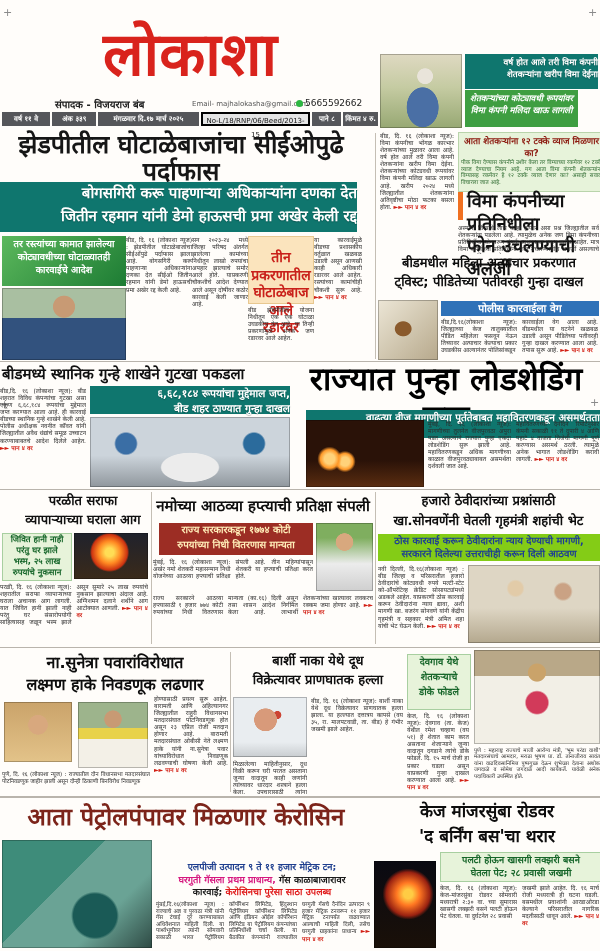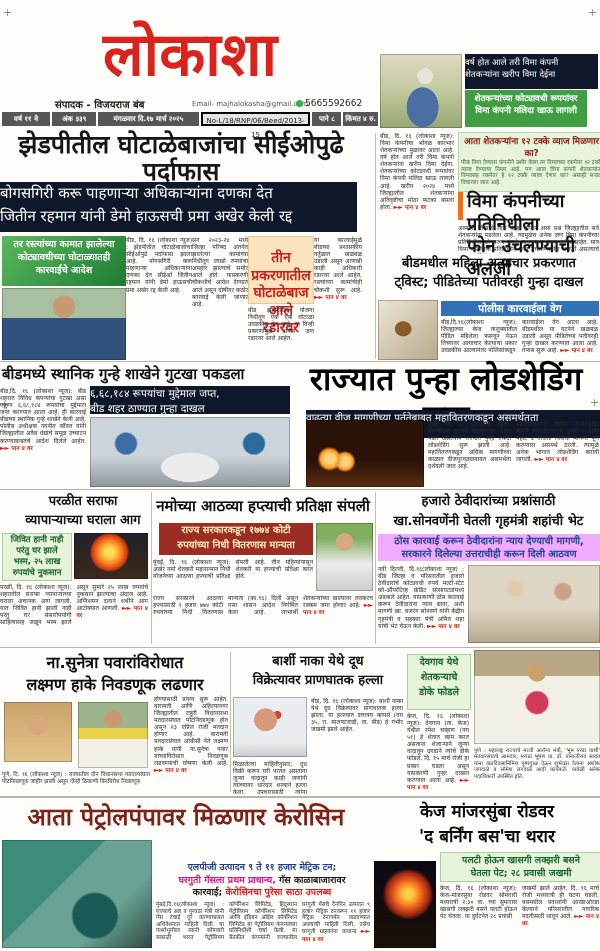--- a/index.html
+++ b/index.html
@@ -10,21 +10,21 @@
   .ctr{text-align:center;}
   .b{font-weight:bold;}
   .body-txt{font-size:6px;line-height:1.18;text-align:justify;color:#2b2b2b;overflow:hidden;}
   .cols2{column-count:2;column-gap:5px;}
   .cols3{column-count:3;column-gap:5px;}
   .more{color:#d21f14;font-weight:bold;font-size:6px;}
   .rule{position:absolute;border-top:1px solid #b9b4ac;}
   .vrule{position:absolute;border-left:1px solid #c4beb4;}
   .crop{position:absolute;color:#8a8a8a;font-size:11px;}
   
-  .redband{background:#0f172a;color:#fff;font-weight:normal;text-align:left;
+  .redband{background:#0f766e;color:#fff;font-weight:bold;text-align:right;
            text-shadow:0 1px 1px rgba(0,0,0,.25);}
   .bluebar{background:#2f72b8;color:#fff;font-weight:bold;text-align:center;}
   .greenbox{background:linear-gradient(135deg,#5cb85c,#1d7c34);color:#fff;font-weight:bold;text-align:center;}
   .palegreen{background:#e7f3da;border:1px solid #a8cfa0;color:#17662a;font-weight:bold;text-align:center;}
   .orangebox{background:#fbe4bd;border:1px solid #e8c890;color:#c9201a;font-weight:bold;text-align:center;}
   .maroonbox{background:#9c2d24;color:#ffedb8;font-weight:bold;text-align:center;}
   .strip-dark{background:#55565a;color:#fff;}
   .strip-lite{background:#e5e5e5;color:#111;border:2px solid #000000;}
   
   .ph{background:#cfcac0;box-shadow:inset 0 0 0 1px rgba(0,0,0,.25);}
@@ -88,21 +88,21 @@
     <div class="strip-dark" style="width:46px;">अंक ३३९</div>
     <div class="strip-dark" style="width:104px;">मंगळवार दि.१७ मार्च २०२५</div>
     <div class="strip-lite" style="width:110px;font-weight:normal;">No-L/18/RNP/06/Beed/2013-15</div>
     <div class="strip-dark" style="width:30px;">पाने ८</div>
     <div class="strip-dark" style="width:36px;">किंमत ४ रु.</div>
   </div>
 
   <div class="abs ph ph-farmer" style="left:380px;top:54px;width:82px;height:74px;"></div>
   <div class="abs redband pre" style="left:465px;top:54px;width:133px;height:32px;font-size:8.6px;line-height:1.35;padding-top:3px;">वर्ष होत आले तरी विमा कंपनी
 शेतकऱ्यांना खरीप विमा देईना</div>
-  <div class="abs pre ctr b" style="left:465px;top:90px;width:122px;height:34px;font-size:8.6px;line-height:1.35;padding-top:3px;background:#3e9e41;color:#fff;">शेतकऱ्यांच्या कोट्यावधी रूपयांवर
+  <div class="abs pre ctr b" style="left:465px;top:90px;width:113px;height:34px;font-size:8.6px;line-height:1.35;padding-top:3px;background:#3e9e41;color:#fff;font-style:italic;">शेतकऱ्यांच्या कोट्यावधी रूपयांवर
 विमा कंपनी मलिदा खाऊ लागली</div>
 
   <div class="abs b ctr" style="left:0px;top:131px;width:362px;font-size:25px;line-height:1.08;color:#161616;">झेडपीतील घोटाळेबाजांचा सीईओपुढे पर्दाफास</div>
   <div class="abs redband pre" style="left:0px;top:182px;width:357px;height:50px;font-size:15px;line-height:1.55;">बोगसगिरी करू पाहणाऱ्या अधिकाऱ्यांना दणका देत
 जितीन रहमान यांनी डेमो हाऊसची प्रमा अखेर केली रद्द</div>
 
   <div class="abs" style="left:2px;top:236px;width:374px;height:124px;display:flex;">
     <div style="width:124px;">
       <div class="greenbox pre" style="height:48px;font-size:9.5px;line-height:1.35;padding-top:2px;">तर रस्त्यांच्या कामात झालेल्या
 कोट्यावधीच्या घोटाळ्यातही
@@ -204,21 +204,21 @@
     <span>मुंबई, दि. १६ (लोकाशा न्यूज): अखेर नमो शेतकरी महासन्मान निधी योजनेच्या आठव्या हप्त्याची प्रतिक्षा संपली आहे. तीन महिन्यांपासून शेतकरी या हप्त्याची प्रतिक्षा करत होते.</span>
   </div>
   <div class="abs body-txt cols3" style="left:153px;top:594px;width:220px;height:50px;">
     <span>राज्य सरकारने आठव्या हप्त्यासाठी १ हजार ७७४ कोटी रुपयांच्या निधी वितरणास मान्यता (का.१६) दिली असून तसा शासन आदेश निर्गमित केला आहे. लाभार्थी शेतकऱ्यांच्या खात्यावर लवकरच रक्कम जमा होणार आहे.</span>
     <span class="more">►► पान ४ वर</span>
   </div>
 
   <div class="vrule" style="left:375px;top:492px;height:152px;"></div>
   <div class="abs b pre ctr" style="left:377px;top:491px;width:223px;font-size:13px;line-height:1.5;color:#0d0d0d;">हजारो ठेवीदारांच्या प्रश्नांसाठी
 खा.सोनवणेंनी घेतली गृहमंत्री शहांची भेट</div>
-  <div class="abs b pre ctr" style="left:378px;top:534px;width:222px;height:27px;font-size:9.8px;line-height:1.35;color:#1d3f93;background:#f0abfc;">ठोस कारवाई करून ठेवीदारांना न्याय देण्याची मागणी,
+  <div class="abs b pre ctr" style="left:378px;top:534px;width:222px;height:27px;font-size:9.8px;line-height:1.35;color:#1d3f93;background:#84cc16;">ठोस कारवाई करून ठेवीदारांना न्याय देण्याची मागणी,
 सरकारने दिलेल्या उत्तराचीही करून दिली आठवण</div>
   <div class="abs body-txt" style="left:378px;top:565px;width:86px;height:80px;">
     <span>नवी दिल्ली, दि.१६(लोकाशा न्यूज) : बीड जिल्हा व परिसरातील हजारो ठेवीदारांचे कोट्यवधी रुपये मल्टी-स्टेट को-ऑपरेटिव्ह क्रेडिट सोसायट्यांमध्ये अडकले आहेत. याप्रकरणी ठोस कारवाई करून ठेवीदारांना न्याय द्यावा, अशी मागणी खा. बजरंग सोनवणे यांनी केंद्रीय गृहमंत्री व सहकार मंत्री अमित शहा यांची भेट घेऊन केली.</span>
     <span class="more">►► पान ४ वर</span>
   </div>
   <div class="abs ph ph-shah" style="left:468px;top:565px;width:132px;height:78px;"></div>
 
   <div class="rule" style="left:0;top:647px;width:600px;"></div>
 
   <div class="abs b pre ctr" style="left:4px;top:652px;width:222px;font-size:16px;line-height:1.4;color:#0d0d0d;">ना.सुनेत्रा पवारांविरोधात

